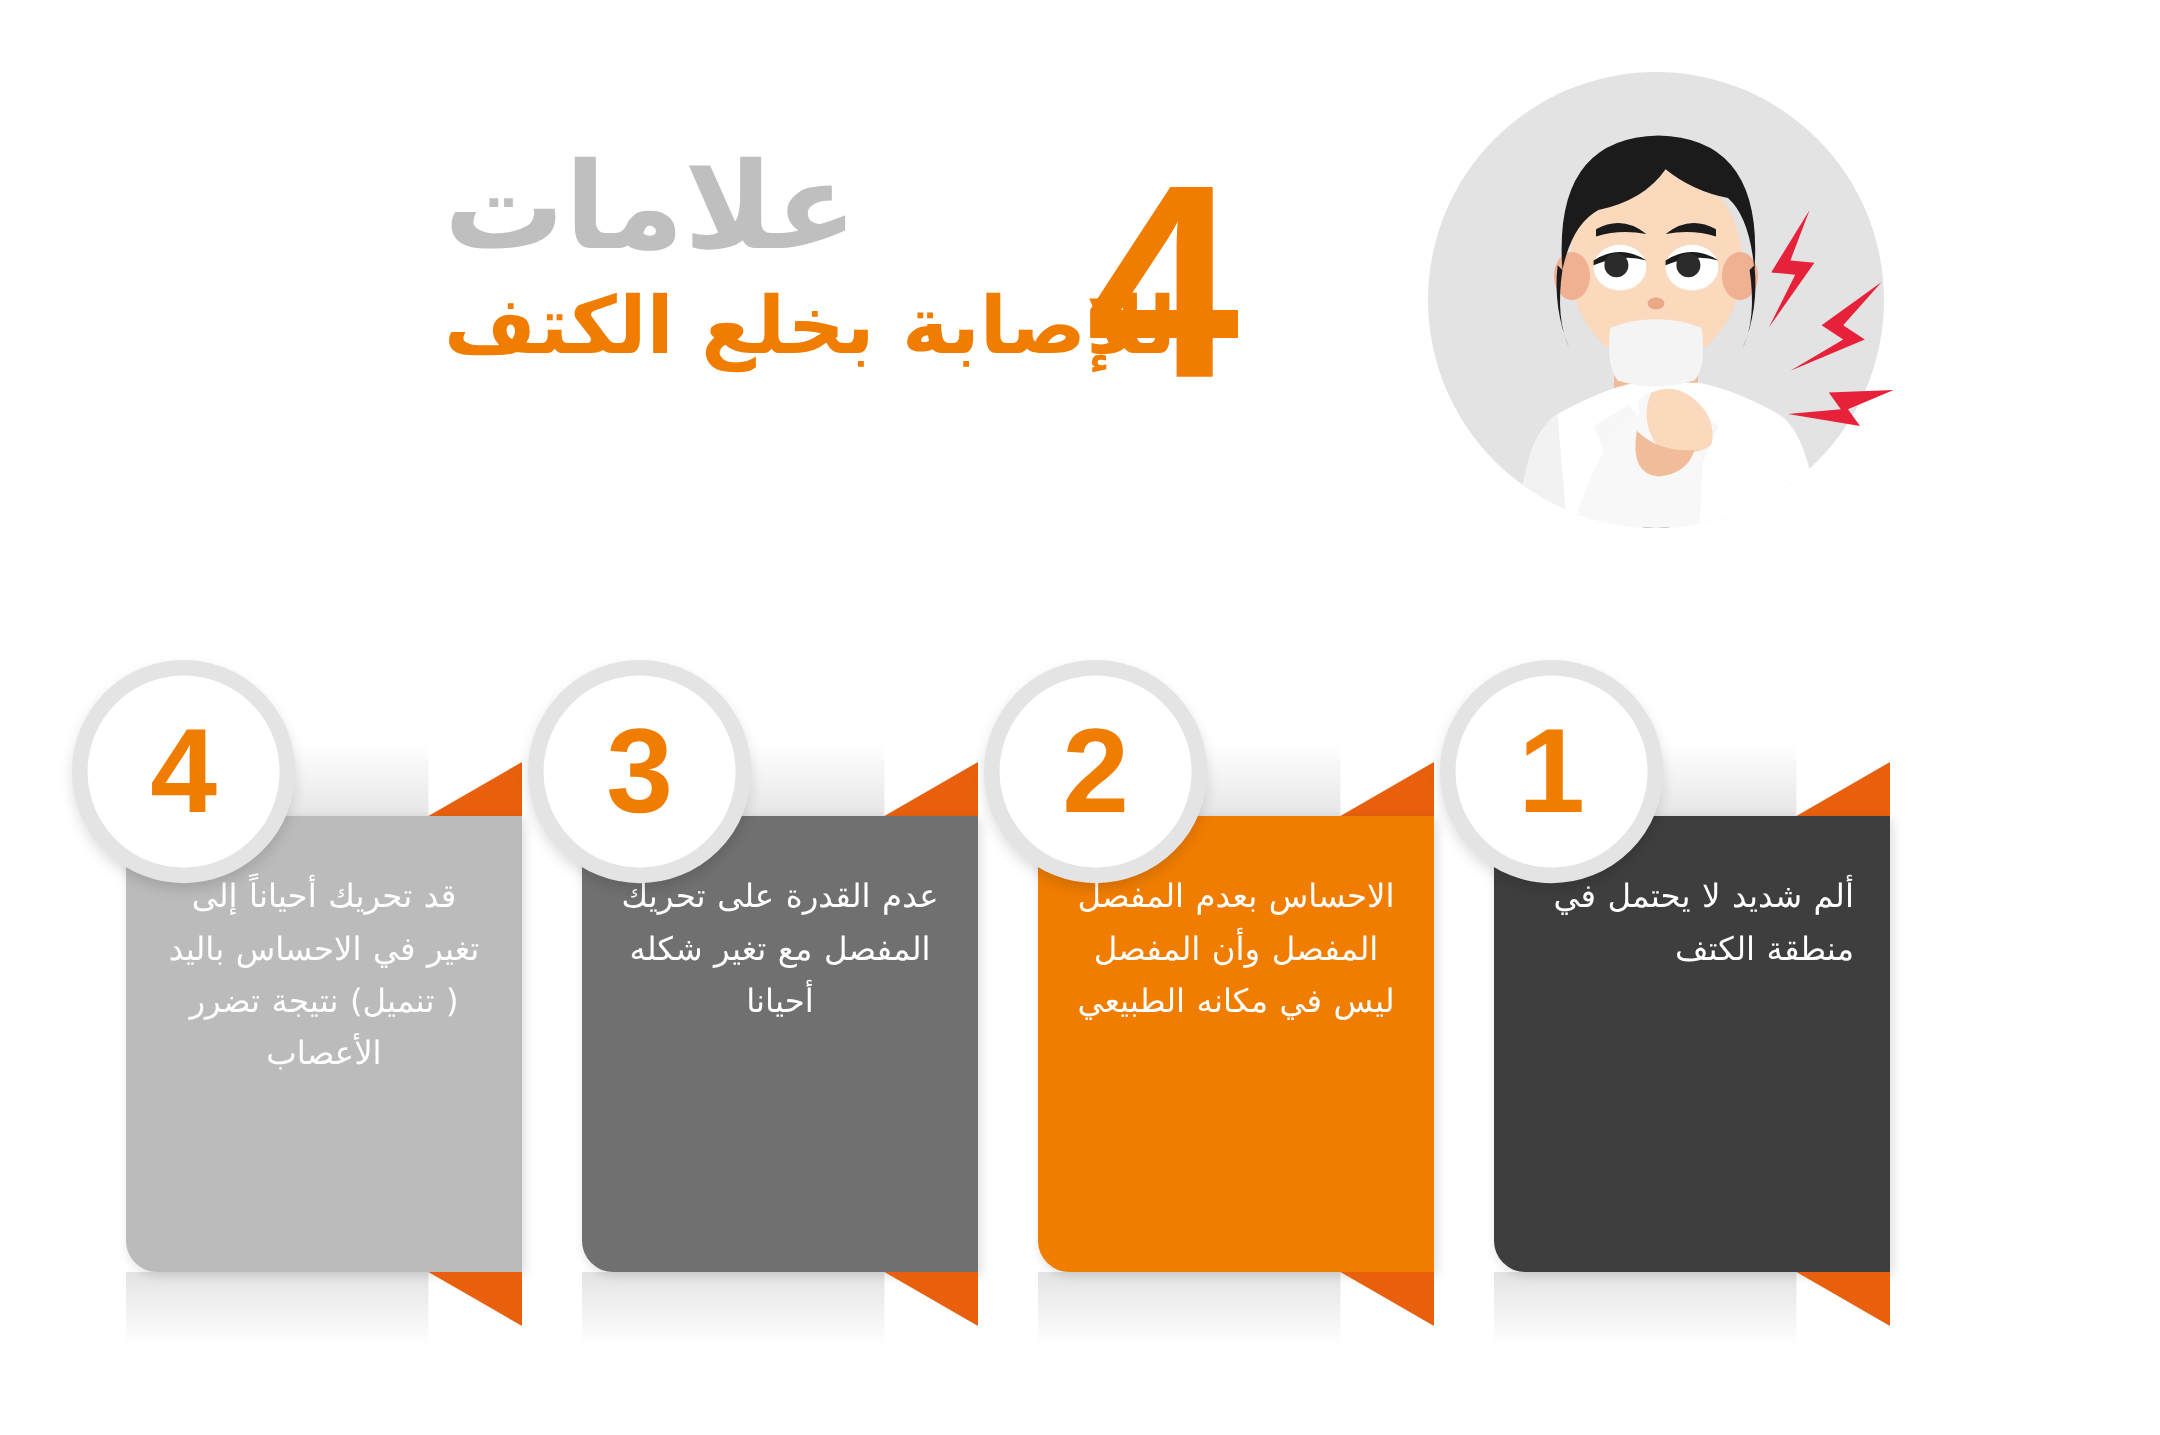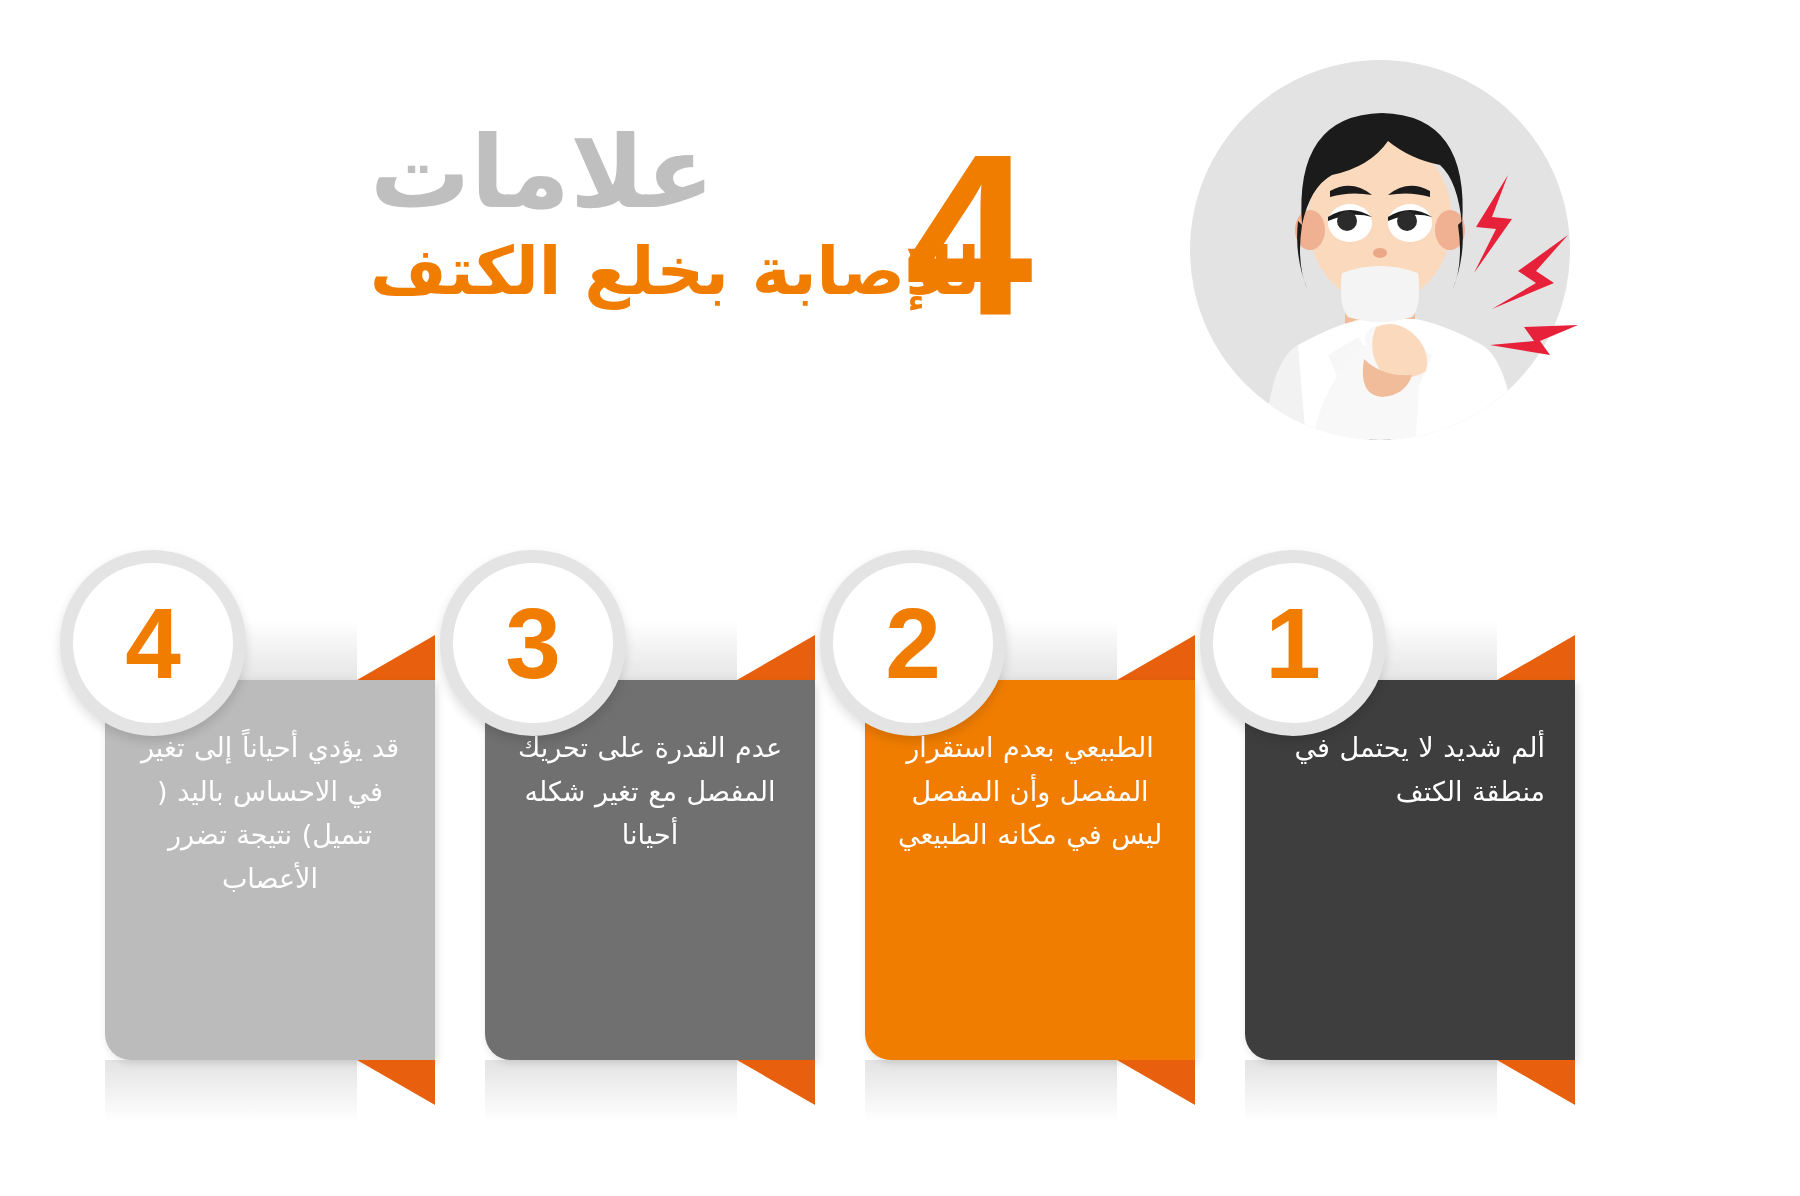--- a/index.html
+++ b/index.html
@@ -168,21 +168,21 @@
     </svg>
   </div>
 </div>
 
 <div id="cards">
 
   <div class="card-unit" style="left:60px;">
     <div class="card-shade-top"></div>
     <div class="fold-top"></div>
     <div class="card-body" style="background:#BBBBBB;">
-      <div class="card-text">قد يؤدي أحياناً إلى تغير في الاحساس باليد ( تنميل) نتيجة تضرر الأعصاب</div>
+      <div class="card-text">قد تحريك أحياناً إلى تغير في الاحساس باليد ( تنميل) نتيجة تضرر الأعصاب</div>
     </div>
     <div class="card-shade"></div>
     <div class="fold-bottom"></div>
     <div class="num-circle">
       <span>4</span>
     </div>
   </div>
 
   <div class="card-unit" style="left:440px;">
     <div class="card-shade-top"></div>
@@ -194,21 +194,21 @@
     <div class="fold-bottom"></div>
     <div class="num-circle">
       <span>3</span>
     </div>
   </div>
 
   <div class="card-unit" style="left:820px;">
     <div class="card-shade-top"></div>
     <div class="fold-top"></div>
     <div class="card-body" style="background:#F07D00;">
-      <div class="card-text">الطبيعي بعدم استقرار المفصل وأن المفصل ليس في مكانه الطبيعي</div>
+      <div class="card-text">الاحساس بعدم المفصل المفصل وأن المفصل ليس في مكانه الطبيعي</div>
     </div>
     <div class="card-shade"></div>
     <div class="fold-bottom"></div>
     <div class="num-circle">
       <span>2</span>
     </div>
   </div>
 
   <div class="card-unit" style="left:1200px;">
     <div class="card-shade-top"></div>

